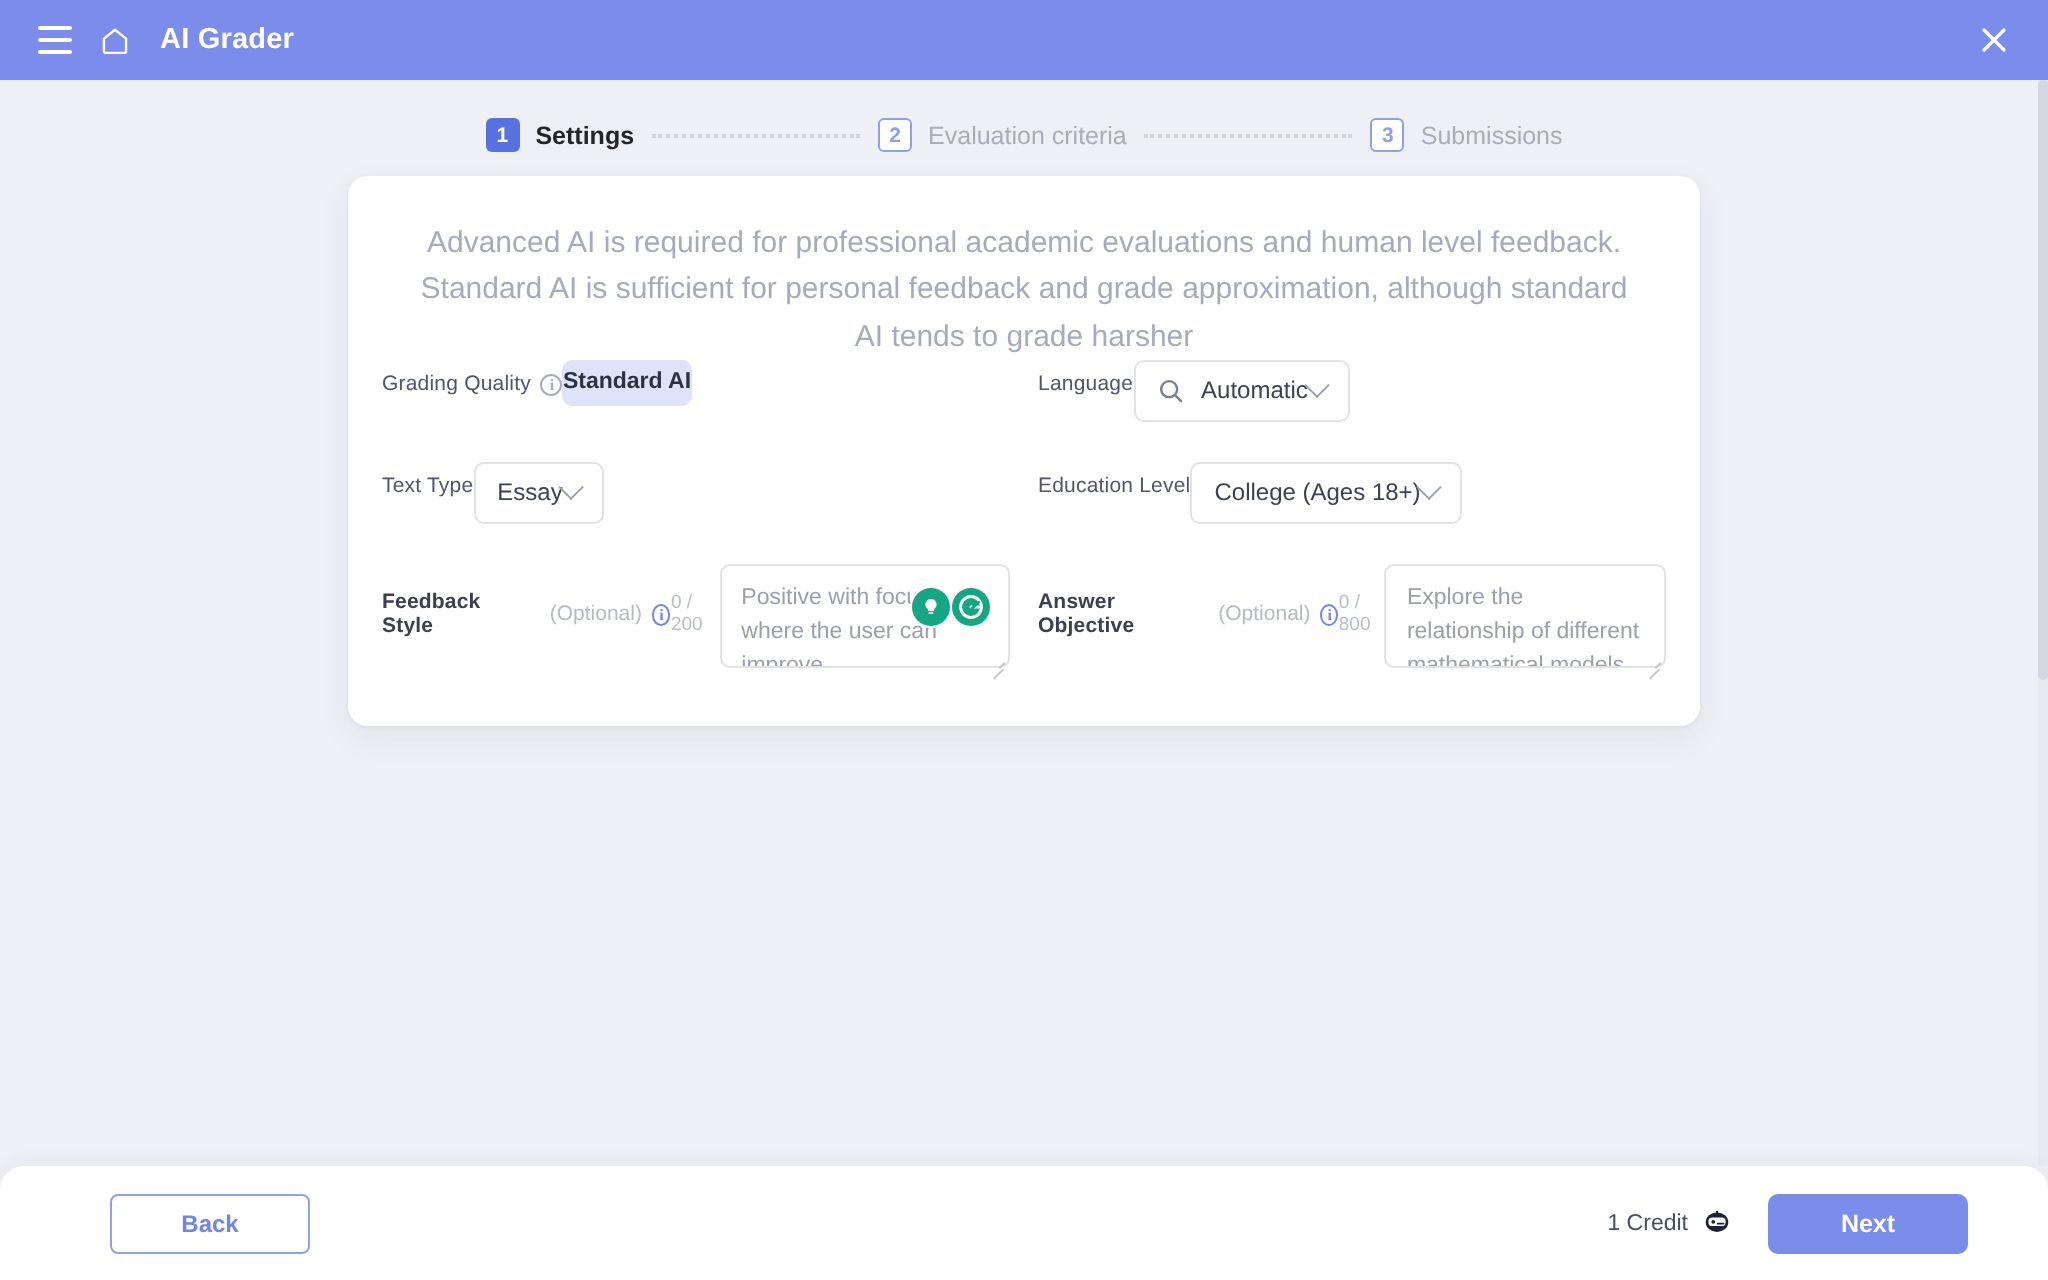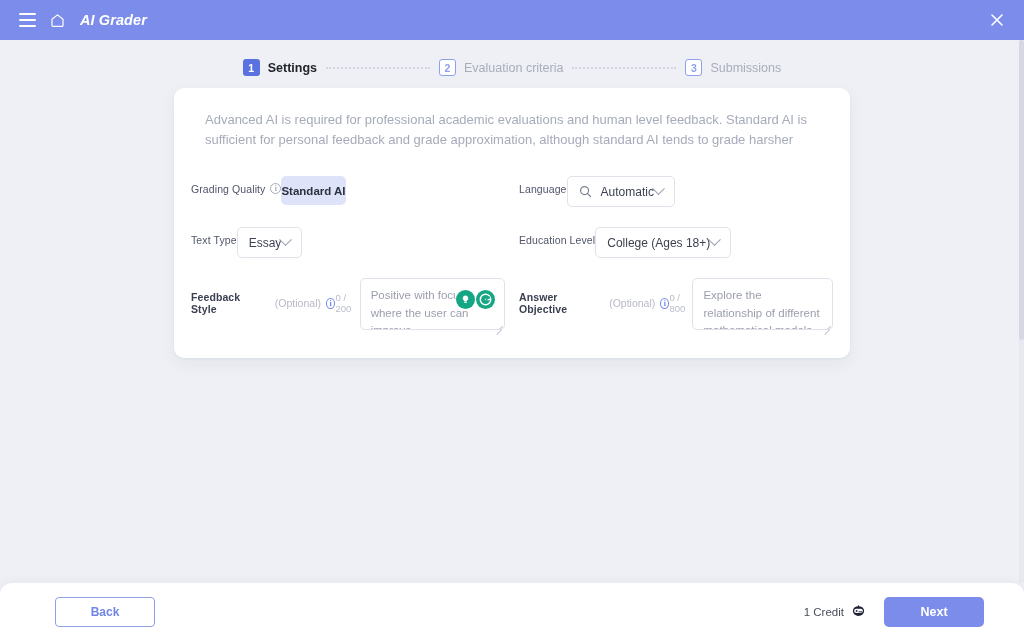--- a/index.html
+++ b/index.html
@@ -17,21 +17,20 @@
   }
 
   
   .topbar {
     height: 40px; flex: 0 0 40px;
     background: #7b8ceb;
     display: flex; align-items: center;
     padding: 9px 14px;
     position: relative;
     z-index: 5;
-    font-style: italic;
   }
   .tb-icon {
     width: 26px; height: 26px;
     display: flex; align-items: center; justify-content: center;
     color: #fff;
   }
   .hamburger { flex-direction: column; gap: 4px; display: flex; }
   .hamburger i { display: block; width: 17px; height: 2px; background: #fff; border-radius: 1px; }
   .tb-title {
     color: #ffffff; font-size: 14.5px; font-weight: 600;
@@ -79,24 +78,23 @@
   .card {
     position: absolute;
     left: 174px; top: 48px;
     width: 676px;
     background: #fff;
     border-radius: 10px;
     box-shadow: 0 1px 3px rgba(40,45,70,.05), 0 6px 18px rgba(40,45,70,.05);
     padding: 22px 17px 24px 17px;
   }
   .card-note {
-    font-size: 13px; color: #a6abbb; line-height: 1.55;
-    text-align: left;
+    font-size: 15px; color: #a6abbb; line-height: 1.55;
+    text-align: center;
     padding: 0 14px 0 14px;
-    margin-bottom: 26px;
   }
 
   .grid {
     display: grid;
     grid-template-columns: 1fr 1fr;
     column-gap: 14px;
     row-gap: 20px;
   }
   .field { display: flex; flex-direction: row; }
   .field-head {
@@ -118,21 +116,21 @@
     display: inline-flex; align-items: center; justify-content: center;
     cursor: pointer;
   }
   .info-icon.blue { border-color: #6f86e8; color: #6f86e8; }
   .counter {
     margin-left: auto; font-size: 9.5px; color: #b9bdc9;
   }
 
   
   .segmented {
-    display: flex; height: 29px;
+    display: flex; height: 23px;
     border-radius: 5px; overflow: hidden;
     background: #f1f1f3;
   }
   .seg {
     flex: 1; display: flex; align-items: center; justify-content: center;
     gap: 7px; font-size: 11.5px; cursor: pointer;
   }
   .seg.on { background: #dee3fa; color: #2c3240; font-weight: 700; }
   .seg.off { background: #f1f1f3; color: #a9adba; font-weight: 600; }
   .lock-pill {

